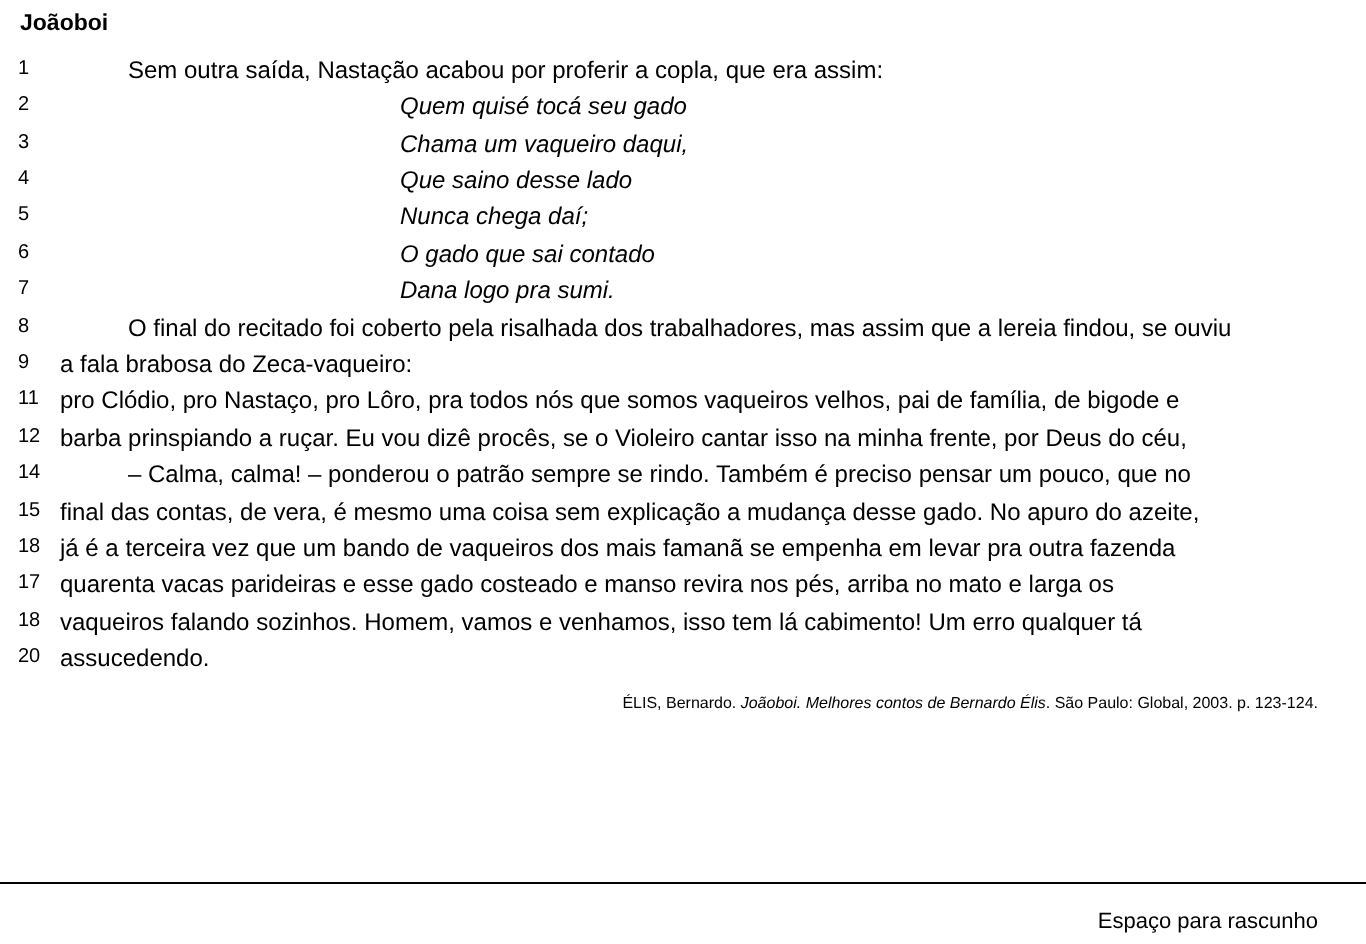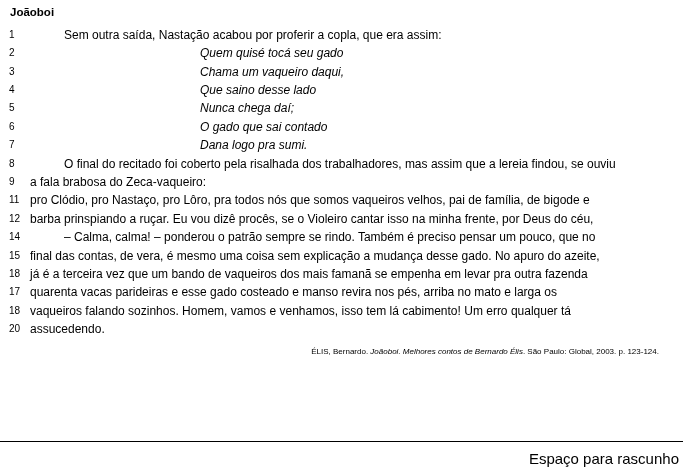--- a/index.html
+++ b/index.html
@@ -77,22 +77,22 @@
     position: absolute;
     left: 0;
     right: 0;
     bottom: 30px;
     border-top: 1px solid #000;
     height: 0;
   }
   .footer {
     position: absolute;
     bottom: 5px;
-    right: 4px;
-    font-size: 15px;
+    right: 24px;
+    font-size: 11px;
   }
 </style>
 </head>
 <body>
 
 <div class="page">
 
   <div class="title">Joãoboi</div>
 
   <div class="lines">

